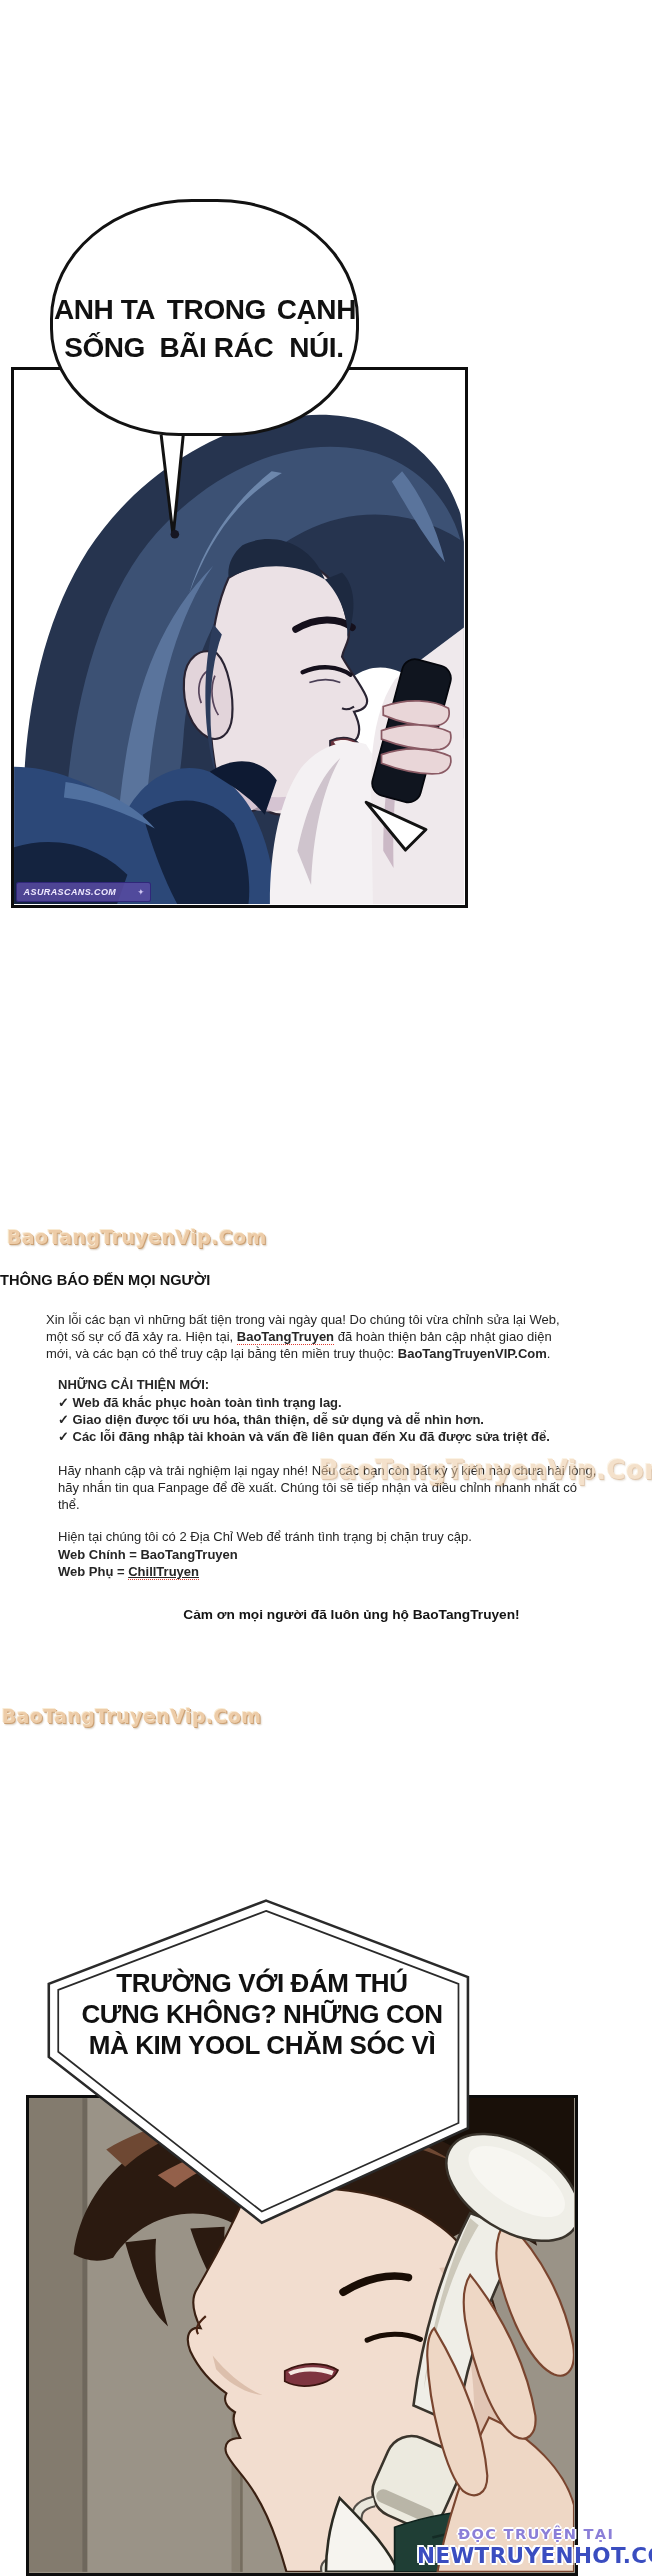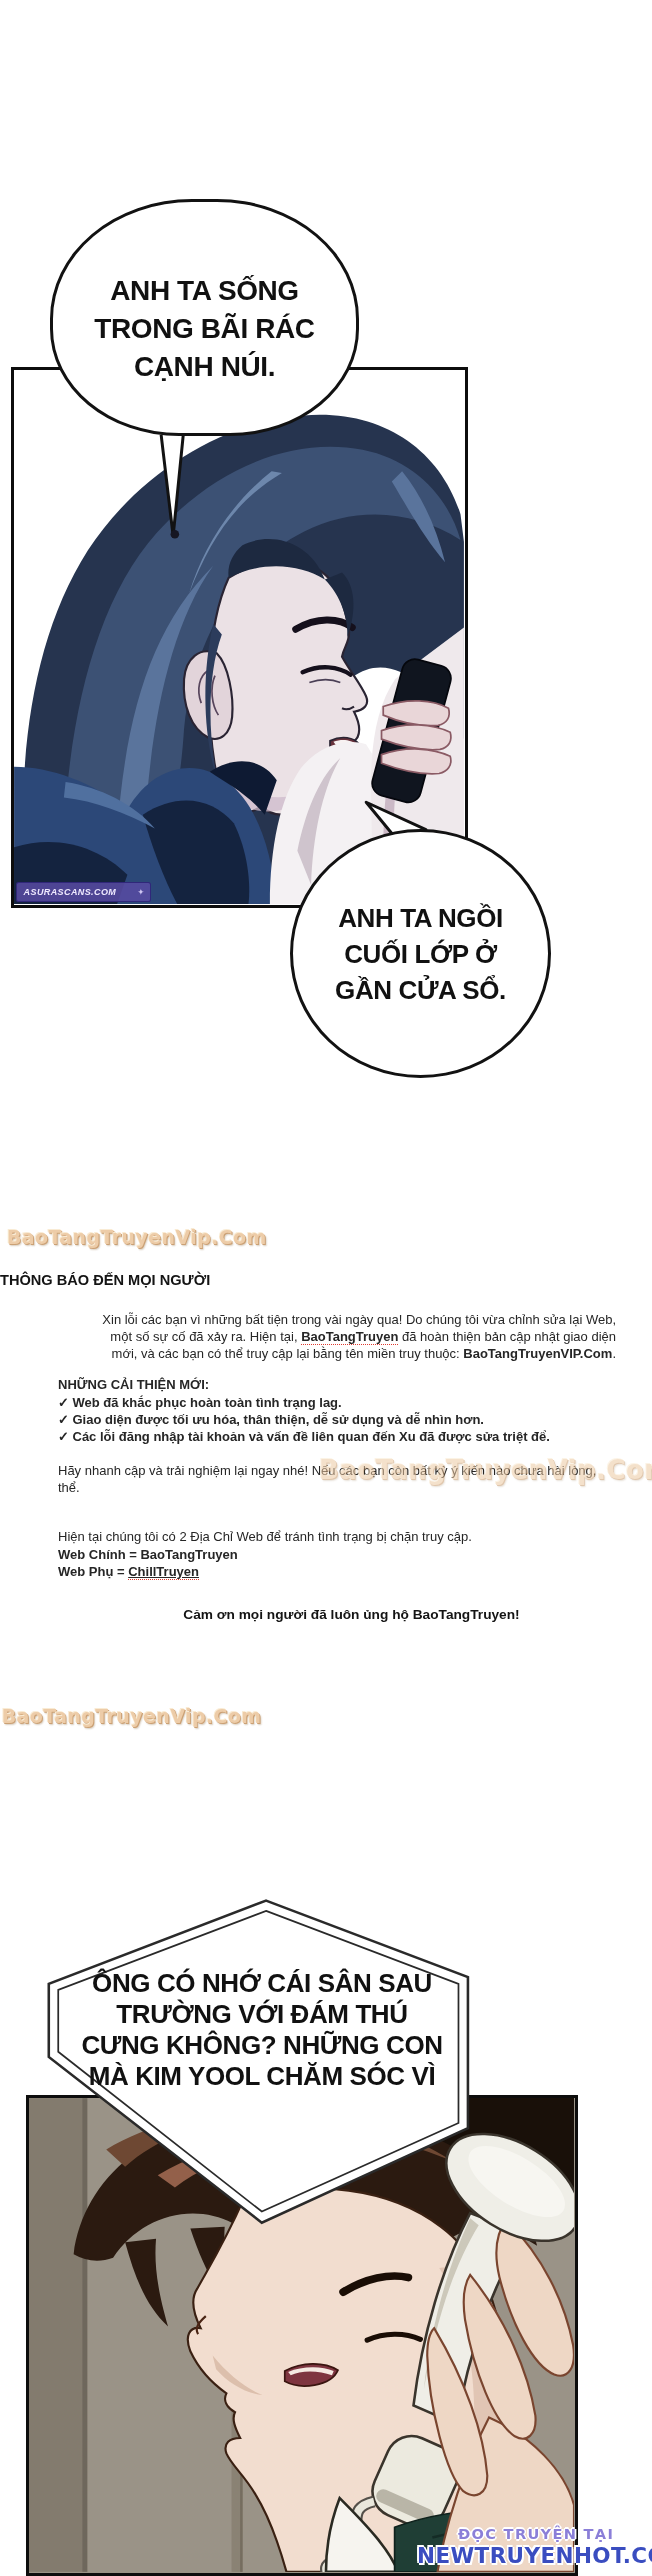--- a/index.html
+++ b/index.html
@@ -5,21 +5,21 @@
   html,body{margin:0;padding:0;background:#ffffff;}
   .page{position:relative;width:653px;height:2576px;background:#ffffff;overflow:hidden;
         font-family:"Liberation Sans",sans-serif;}
   
   .panel{position:absolute;background:#ffffff;border:3.4px solid #0d0d0d;box-sizing:border-box;z-index:1;overflow:hidden;}
   #panel1{left:11px;top:367px;width:457px;height:541px;}
   #panel2{left:26px;top:2095px;width:552px;height:481px;background:#9a9387;}
   .panel svg{position:absolute;left:0;top:0;}
   
   .bubble{position:absolute;background:#ffffff;border:3.4px solid #121212;box-sizing:border-box;z-index:3;
-          display:flex;flex-direction:column;justify-content:center;align-items:center;text-align:center;
+          display:flex;justify-content:center;align-items:center;text-align:center;
           font-weight:bold;color:#111;}
   #bubble1{left:50px;top:199px;width:309px;height:237px;border-radius:142px 142px 129px 129px / 120px 120px 107px 107px;
            font-size:28px;line-height:38px;padding-top:22px;letter-spacing:-0.4px;}
   #bubble2{left:290px;top:829px;width:261px;height:249px;border-radius:50%;
            font-size:26px;line-height:36px;letter-spacing:-0.4px;}
   .tail{position:absolute;z-index:2;}
   
   #bubble3-svg{position:absolute;left:34px;top:1886px;z-index:3;}
   #bubble3-text{position:absolute;left:60px;top:1968px;width:404px;z-index:4;text-align:center;
                 font-weight:bold;color:#111;font-size:26px;line-height:31px;letter-spacing:-0.4px;}
@@ -37,21 +37,21 @@
   .badge .bdia{color:#cfc6f2;font-size:8.6px;}
   .footer-wm{position:absolute;z-index:5;font-weight:800;white-space:nowrap;font-family:"DejaVu Sans",sans-serif;}
   #footer1{left:458px;top:2525px;font-size:14.6px;letter-spacing:1.3px;color:#8b7fd8;
            text-shadow:-1.7px 0 0 #fff,1.7px 0 0 #fff,0 -1.7px 0 #fff,0 1.7px 0 #fff,-0.9px -0.9px 0 #fff,0.9px 0.9px 0 #fff;}
   #footer2{left:417px;top:2543px;font-size:21.5px;letter-spacing:0.4px;color:#3a4dc0;
            text-shadow:-1.7px 0 0 #fff,1.7px 0 0 #fff,0 -1.7px 0 #fff,0 1.7px 0 #fff,-1.7px -1.7px 0 #fff,1.7px 1.7px 0 #fff;}
   
   .ann{position:absolute;color:#262626;font-size:13px;line-height:17px;z-index:2;
        font-family:"Liberation Sans",sans-serif;}
   #ann-heading{left:0;top:1272px;width:653px;text-align:left;font-weight:bold;font-size:14.6px;color:#141414;}
-  #ann-p1{left:58px;top:1311px;width:558px;text-align:right;}
+  #ann-p1{left:46px;top:1311px;width:558px;}
   #ann-improve-h{left:58px;top:1376px;width:558px;font-weight:bold;}
   #ann-improves{left:58px;top:1394px;width:567px;font-weight:bold;}
   #ann-p2{left:58px;top:1462px;width:558px;}
   #ann-p3{left:58px;top:1528px;width:558px;}
   #ann-webs{left:58px;top:1546px;width:558px;font-weight:bold;}
   #ann-thanks{left:0;top:1606px;width:653px;text-align:center;font-weight:bold;font-size:13.7px;color:#141414;margin-left:25px;}
   .b{font-weight:bold;}
   .squiggle{border-bottom:1.7px dotted #df392e;}
   .u{text-decoration:underline;}
 </style>
@@ -120,25 +120,20 @@
   <div class="bubble" id="bubble1">
     <div>ANH TA SỐNG</div>
     <div>TRONG BÃI RÁC</div>
     <div>CẠNH NÚI.</div>
   </div>
 
   <svg class="tail" style="left:354px;top:792px;" width="79" height="70" viewBox="0 0 92 82">
     <polygon points="14,12 60,68 84,44" fill="#ffffff" stroke="#121212" stroke-width="3.5" stroke-linejoin="round"></polygon>
   </svg>
 
-  <div class="bubble" id="bubble2">
-    <div>ANH TA NGỒI</div>
-    <div>CUỐI LỚP Ở</div>
-    <div>GẦN CỬA SỔ.</div>
-  </div>
 
   <div class="wm" id="wm1">BaoTangTruyenVip.Com</div>
 
   <div class="ann" id="ann-heading">THÔNG BÁO ĐẾN MỌI NGƯỜI</div>
 
   <div class="ann" id="ann-p1">
     <div>Xin lỗi các bạn vì những bất tiện trong vài ngày qua! Do chúng tôi vừa chỉnh sửa lại Web,</div>
     <div><span>một số sự cố đã xảy ra. Hiện tại, </span><span class="b squiggle">BaoTangTruyen</span><span> đã hoàn thiện bản cập nhật giao diện</span></div>
     <div><span>mới, và các bạn có thể truy cập lại bằng tên miền truy thuộc: </span><span class="b">BaoTangTruyenVIP.Com</span><span>.</span></div>
   </div>
@@ -147,20 +142,21 @@
     <div>✓ Web đã khắc phục hoàn toàn tình trạng lag.</div>
     <div>✓ Giao diện được tối ưu hóa, thân thiện, dễ sử dụng và dễ nhìn hơn.</div>
     <div>✓ Các lỗi đăng nhập tài khoản và vấn đề liên quan đến Xu đã được sửa triệt để.</div>
   </div>
   <div class="ann" id="ann-improve-h">NHỮNG CẢI THIỆN MỚI:</div>
 
   <div class="wm" id="wm2">BaoTangTruyenVip.Com</div>
 
   <div class="ann" id="ann-p2">
     <div>Hãy nhanh cập và trải nghiệm lại ngay nhé! Nếu các bạn còn bất kỳ ý kiến nào chưa hài lòng,</div>
+    <div>hãy nhắn tin qua Fanpage để đề xuất. Chúng tôi sẽ tiếp nhận và điều chỉnh nhanh nhất có</div>
     <div>thể.</div>
   </div>
 
   <div class="ann" id="ann-p3">Hiện tại chúng tôi có 2 Địa Chỉ Web để tránh tình trạng bị chặn truy cập.</div>
 
   <div class="ann" id="ann-webs">
     <div><span>Web Chính = </span><span>BaoTangTruyen</span></div>
     <div><span>Web Phụ = </span><span class="u squiggle">ChillTruyen</span></div>
   </div>
 
@@ -219,21 +215,20 @@
         <ellipse cx="564" cy="96" rx="64" ry="28" fill="#f7f6f1"></ellipse>
       </g>
     </svg>
   </div>
 
   <svg id="bubble3-svg" width="447" height="347" viewBox="0 0 520 404">
     <polygon points="270,17 505,106 505,282 265,392 17,199 17,114" fill="#ffffff" stroke="#2a2a2a" stroke-width="3"></polygon>
     <polygon points="270,29 494,114 494,276 265,379 28,193 28,121" fill="none" stroke="#2a2a2a" stroke-width="2"></polygon>
   </svg>
   <div id="bubble3-text">
-    <div>ÔNG CÓ NHỚ CÁI SÂN SAU</div>
     <div>TRƯỜNG VỚI ĐÁM THÚ</div>
     <div>CƯNG KHÔNG? NHỮNG CON</div>
     <div>MÀ KIM YOOL CHĂM SÓC VÌ</div>
   </div>
 
   <div class="footer-wm" id="footer1">ĐỌC TRUYỆN TẠI</div>
   <div class="footer-wm" id="footer2">NEWTRUYENHOT.COM</div>
 
 </div>
 

